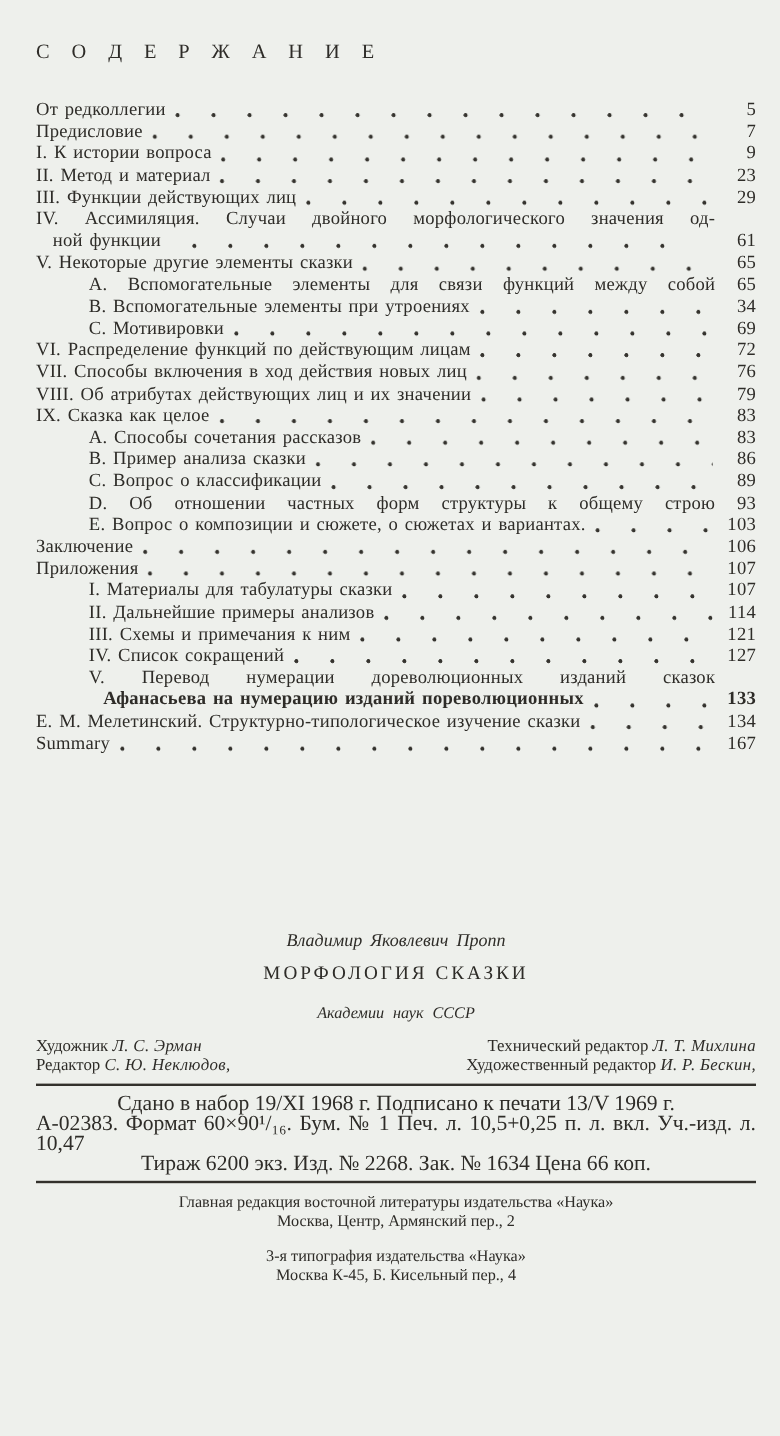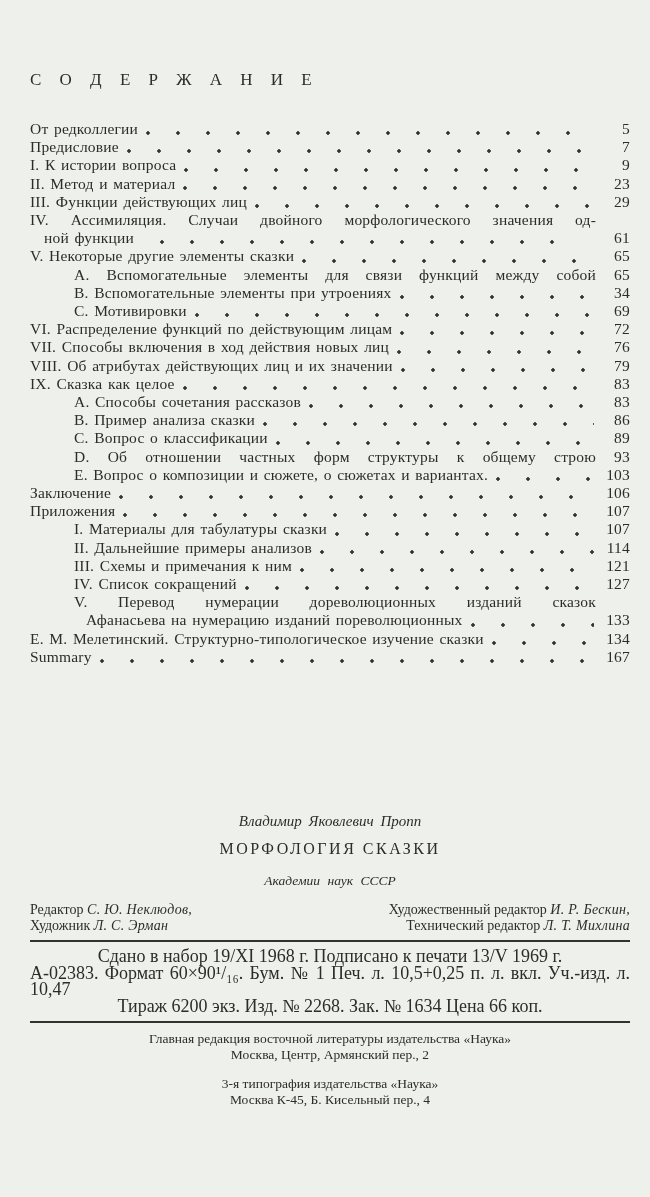--- a/index.html
+++ b/index.html
@@ -6,21 +6,21 @@
   body{
     width:650px;height:1197px;
     background:#eef0ec;
     font-family:"Liberation Serif","DejaVu Serif",serif;
     color:#2e2c28;
     overflow:hidden;
   }
   .page{
     box-sizing:border-box;
     width:650px;height:1197px;
-    padding:70px 20px 0 30px;
+    padding:33px 20px 0 30px;
   }
   
   .heading{
     font-size:17px;
     letter-spacing:7px;
     margin-bottom:30px;
     white-space:nowrap;
   }
   
   .toc{font-size:15.5px;word-spacing:1.5px;letter-spacing:.2px;}
@@ -29,21 +29,21 @@
   .toc-page{flex:0 0 34px;text-align:right;white-space:nowrap;}
   .leader{
     flex:1 1 auto;min-width:0;height:12px;align-self:flex-end;
     margin:0 2px 2px 8px;
     background-image:radial-gradient(circle at 2px 9px,#35332e 1.5px,rgba(0,0,0,0) 1.9px);
     background-size:30px 12px;background-repeat:repeat-x;
   }
   .ind0{padding-left:0;}
   .ind1{padding-left:14px;gap:18px;}
   .ind2{padding-left:44px;}
-  .ind3{padding-left:56px;}
+  .ind3{padding-left:56px;font-weight:bold;}
   .toc-row.just .toc-text,
   .toc-row.fill .toc-text{
     flex:1 1 auto;white-space:normal;
     text-align:justify;text-align-last:justify;
     overflow:hidden;
   }
   
   .colophon{margin-top:146px;}
   .author{
     text-align:center;font-style:italic;font-size:15px;
@@ -231,26 +231,26 @@
     <div class="author">Владимир Яковлевич Пропп</div>
 
     <div class="book-title">МОРФОЛОГИЯ СКАЗКИ</div>
 
     <div class="approval">
       <div>Академии наук СССР</div>
     </div>
 
     <div class="editors">
       <div class="ed-row">
+        <span><span>Художник</span> <span class="ed-name">Л. С. Эрман</span></span>
+        <span class="ed-right"><span>Технический редактор</span> <span class="ed-name">Л. Т. Михлина</span></span>
+      </div>
+      <div class="ed-row">
         <span><span>Редактор</span> <span class="ed-name">С. Ю. Неклюдов,</span></span>
         <span class="ed-right"><span>Художественный редактор</span> <span class="ed-name">И. Р. Бескин,</span></span>
-      </div>
-      <div class="ed-row">
-        <span><span>Художник</span> <span class="ed-name">Л. С. Эрман</span></span>
-        <span class="ed-right"><span>Технический редактор</span> <span class="ed-name">Л. Т. Михлина</span></span>
       </div>
     </div>
 
     <hr class="rule">
 
     <div class="print-info">
       <div class="pi-center">Сдано в набор 19/XI 1968 г. Подписано к печати 13/V 1969 г.</div>
       <div class="pi-just">А-02383. Формат 60×90¹/₁₆. Бум. № 1 Печ. л. 10,5+0,25 п. л. вкл. Уч.-изд. л. 10,47</div>
       <div class="pi-center">Тираж 6200 экз. Изд. № 2268. Зак. № 1634 Цена 66 коп.</div>
     </div>

